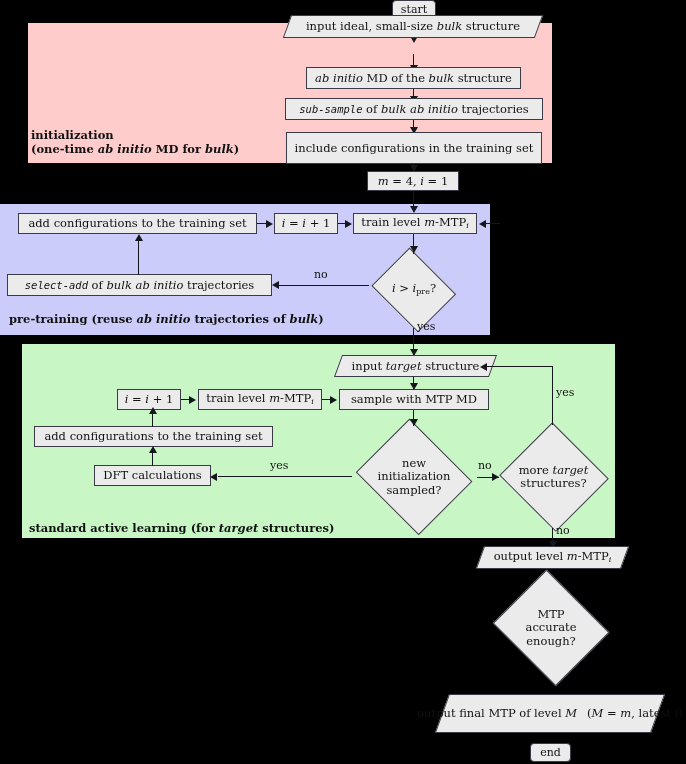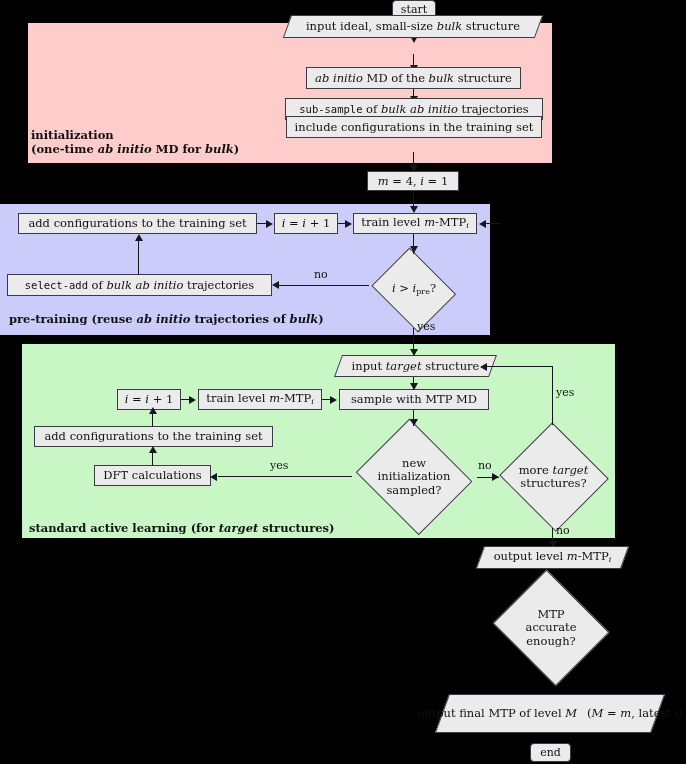--- a/index.html
+++ b/index.html
@@ -110,21 +110,21 @@
 
   .edge-label {
     position: absolute;
     font-size: 11px;
     color: #111111;
     white-space: nowrap;
   }
 
   
   i  { font-style: italic; }
-  .mono { font-family: "DejaVu Sans Mono", "Liberation Mono", monospace; font-size: 10.5px; }
+  .mono { font-family: "DejaVu Sans Mono", "Liberation Mono", monospace; font-size: 10.5px; font-style: italic; }
   .sub { font-size: 8px; vertical-align: -0.25em; }
 </style>
 </head>
 <body>
 
 <div id="canvas">
 
   <div class="region" style="left:28px; top:23px; width:524px; height:140px; background:#ffcccc;"></div>
   <div class="region-label" style="left:31px; top:128px;">initialization</div>
   <div class="region-label" style="left:31px; top:142px;">(one-time <i>ab initio</i> MD for <i>bulk</i>)</div>
@@ -163,21 +163,21 @@
   </div>
 
   <div class="node" style="left:306px; top:67px; width:215px; height:22px;">
     <span class="txt"><i>ab initio</i> MD of the <i>bulk</i> structure</span>
   </div>
 
   <div class="node" style="left:285px; top:98px; width:258px; height:22px;">
     <span class="txt"><span class="mono">sub-sample</span> of <i>bulk</i> <i>ab initio</i> trajectories</span>
   </div>
 
-  <div class="node" style="left:286px; top:116px; width:256px; height:22px;">
+  <div class="node" style="left:286px; top:132px; width:256px; height:32px;">
     <span class="txt">include configurations in the training set</span>
   </div>
 
   <div class="node" style="left:367px; top:171px; width:92px; height:20px;">
     <span class="txt"><i>m</i> = 4, <i>i</i> = 1</span>
   </div>
 
   <div class="node" style="left:18px; top:213px; width:239px; height:21px;">
     <span class="txt">add configurations to the training set</span>
   </div>

